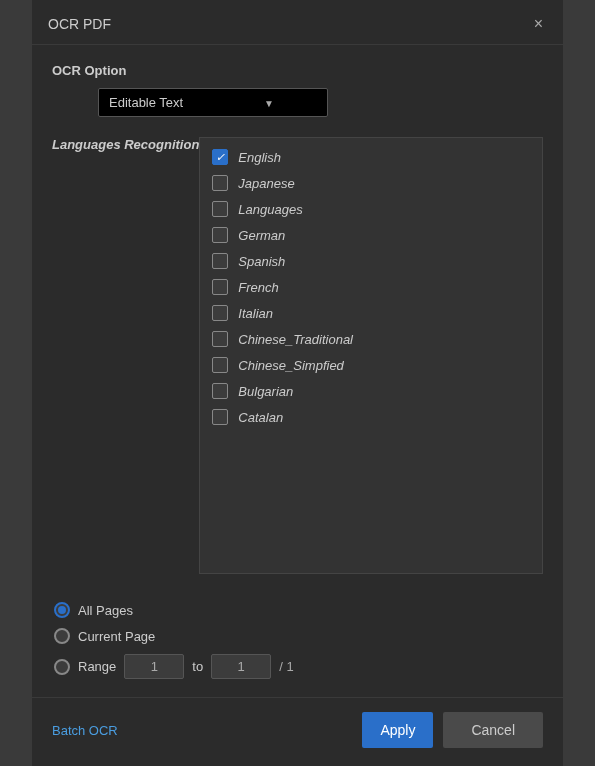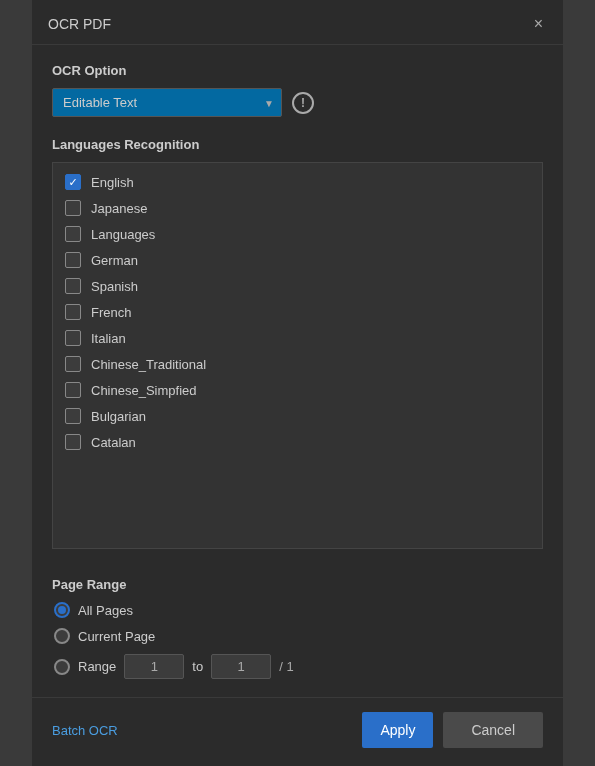--- a/index.html
+++ b/index.html
@@ -60,29 +60,30 @@
       margin-bottom: 20px;
       gap: 10px;
     }
     .select-wrapper {
       position: relative;
       flex: 1;
       max-width: 230px;
     }
     select {
       width: 100%;
-      background: #0369a1;
+      background: #000000;
       color: #cccccc;
       border: 1px solid #555555;
       padding: 6px 44px 6px 10px;
       font-size: 13px;
       appearance: none;
       -webkit-appearance: none;
       cursor: pointer;
       border-radius: 2px;
+      margin-left: 46px;
     }
     .select-arrow {
       position: absolute;
       right: 8px;
       top: 50%;
       transform: translateY(-50%);
       color: #aaaaaa;
       font-size: 10px;
       pointer-events: none;
     }
@@ -96,23 +97,24 @@
       align-items: center;
       justify-content: center;
       font-size: 12px;
       font-weight: bold;
       cursor: pointer;
       flex-shrink: 0;
     }
     .languages-section {
       flex: 1;
       display: flex;
-      flex-direction: column;
+      flex-direction: row;
       overflow: hidden;
       margin-bottom: 28px;
+      font-style: italic;
     }
     .languages-list-wrapper {
       flex: 1;
       overflow: hidden;
       position: relative;
     }
     .languages-list {
       height: 100%;
       overflow-y: scroll;
       background: #333333;
@@ -330,21 +332,20 @@
             </div>
             <div class="lang-item">
               <div class="checkbox"></div>
               <span class="lang-label">Catalan</span>
             </div>
           </div>
       </div>
     </div>
 
     <div class="page-range-section">
-      <div class="section-label">Page Range</div>
       <div class="radio-group">
         <div class="radio-item">
           <div class="radio-circle selected"></div>
           <span class="radio-label">All Pages</span>
         </div>
         <div class="radio-item">
           <div class="radio-circle"></div>
           <span class="radio-label">Current Page</span>
         </div>
         <div class="radio-item range-row">

